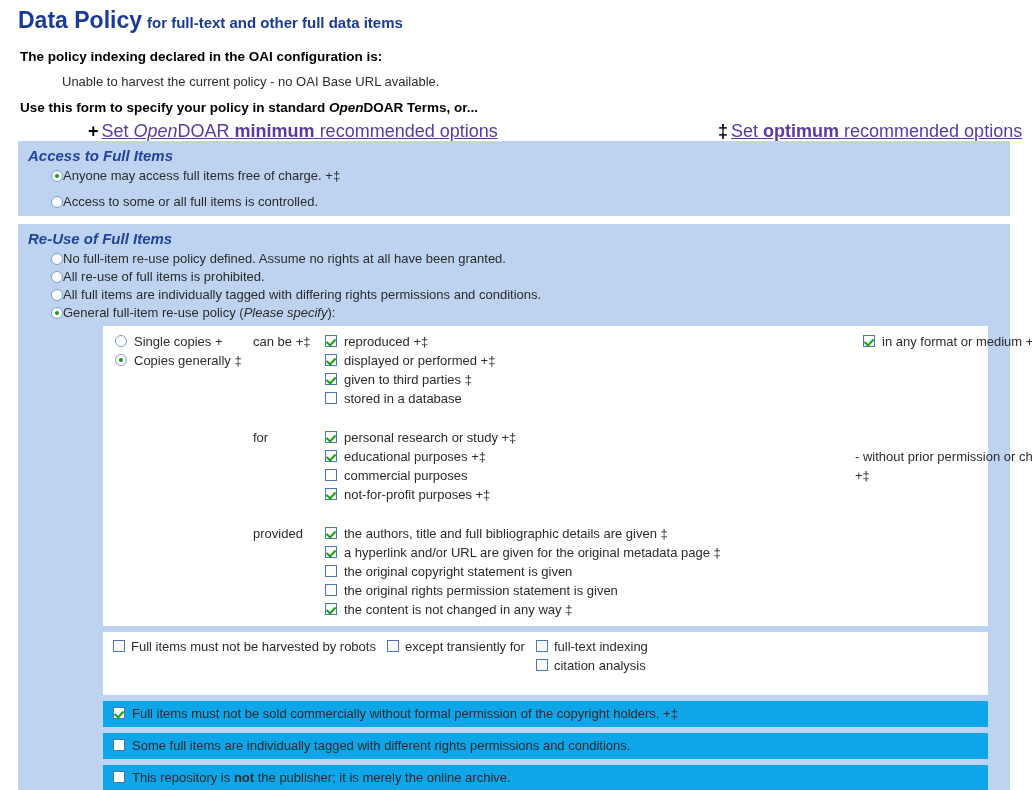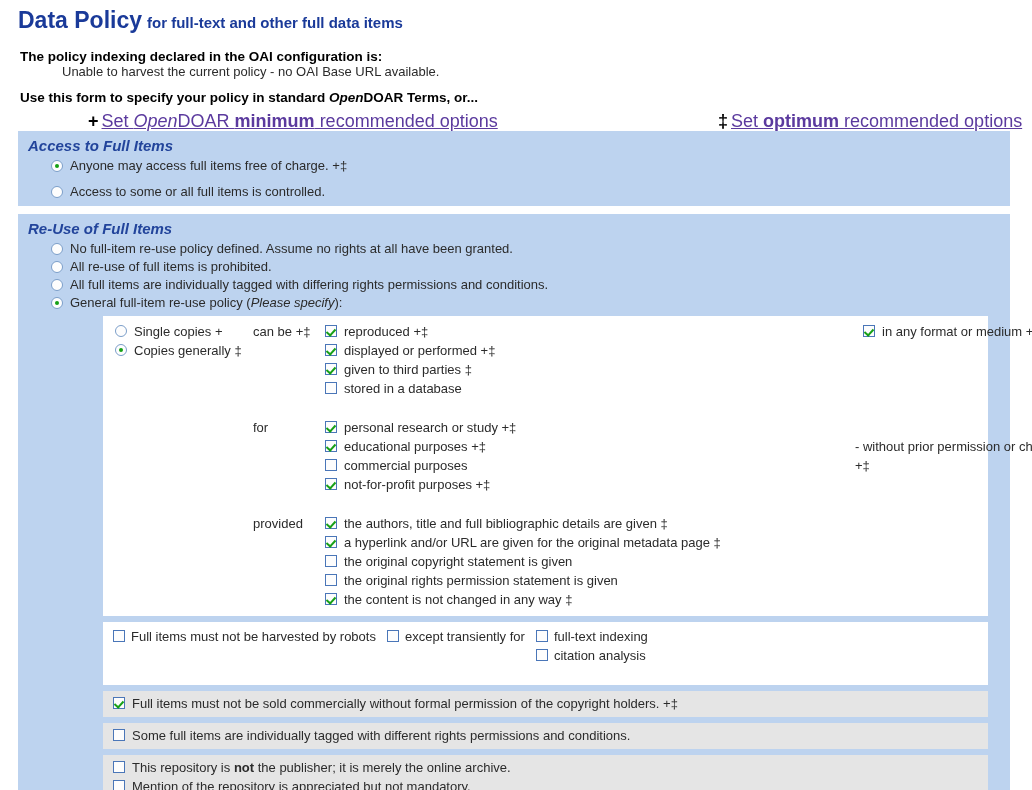--- a/index.html
+++ b/index.html
@@ -42,20 +42,21 @@
   .hdr-block {
     margin-top: 16px;
     padding-left: 2px;
   }
   .hdr-strong {
     font-size: 13.5px;
     font-weight: bold;
     color: #000;
   }
   .hdr-status {
+    margin-top: 10px;
     margin-left: 42px;
     font-size: 13px;
     color: #2b2b2b;
   }
   .hdr-form-line {
     margin-top: 11px;
     font-size: 13.5px;
     font-weight: bold;
   }
   .hdr-form-line i {
@@ -110,21 +111,20 @@
   .opt-row {
     display: flex;
     align-items: flex-start;
     padding: 0 0 0 33px;
     line-height: 18px;
     min-height: 18px;
   }
   .opt-row .lbl {
     font-size: 13px;
     color: #2b2b2b;
-    padding-left: 7px;
     white-space: nowrap;
   }
   .opt-row:last-child { padding-bottom: 5px; margin-top: 8px; }
 
   
   .radio {
     width: 12px; height: 12px;
     border-radius: 50%;
     border: 1px solid #7b9ec9;
     background: #fdfdfd;
@@ -221,21 +221,21 @@
   .rel { position: relative; }
 
   
   .subwhite {
     background: #ffffff;
     margin: 6px 0 0 85px;
     margin-right: 22px;
     padding: 5px 0 20px 10px;
   }
   .subwhite-narrow {
-    background: #e5e5e5;
+    background: #0ea5e9;
     margin: 6px 0 0 85px;
     margin-right: 22px;
     padding: 3px 0 4px 10px;
   }
   .robots-line {
     display: flex;
     align-items: flex-start;
     line-height: 19px;
   }
   .robots-line .lbl {

